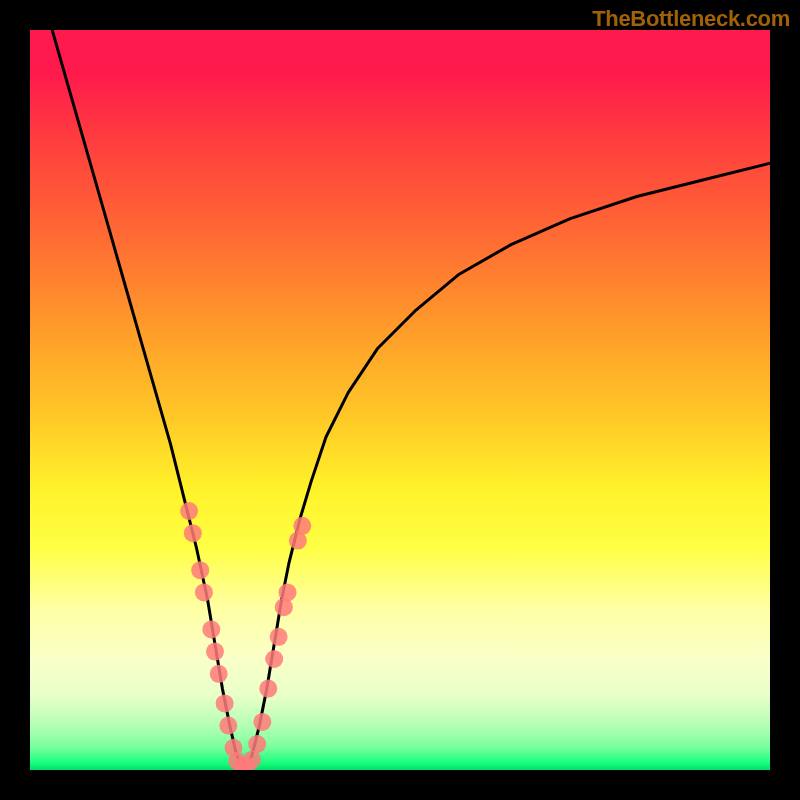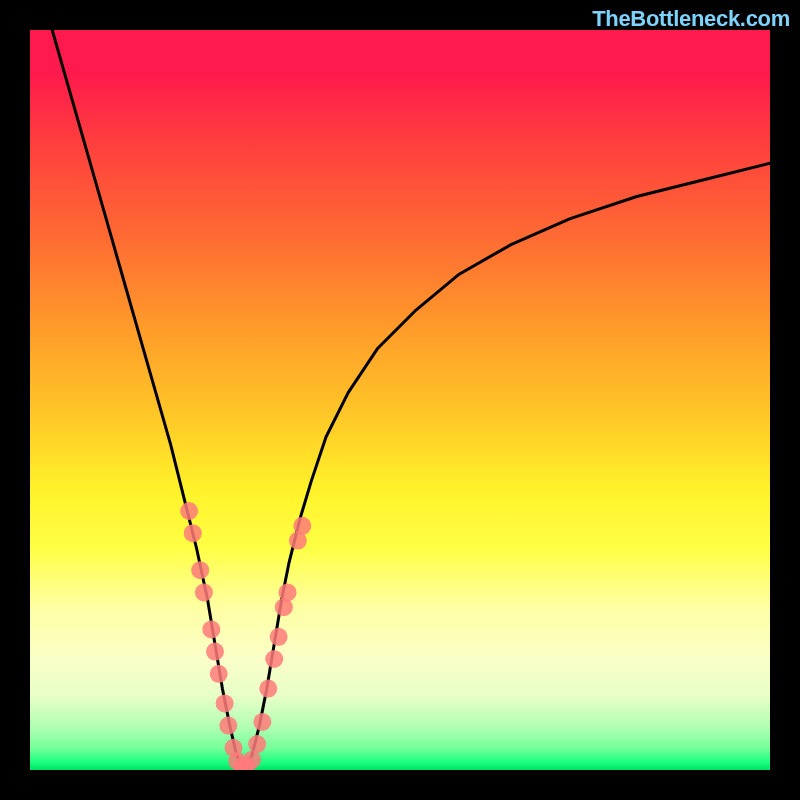--- a/index.html
+++ b/index.html
@@ -49,21 +49,21 @@
   .curve-svg {
     position: absolute;
     inset: 0;
     width: 100%;
     height: 100%;
   }
   .watermark {
     position: absolute;
     top: 6px;
     right: 10px;
-    color: #7dd3fc;
+    color: #a16207;
     font-size: 22px;
     font-weight: 600;
     letter-spacing: -0.3px;
     user-select: none;
   }
 </style>
 </head>
 <body>
 
 <div class="frame">

